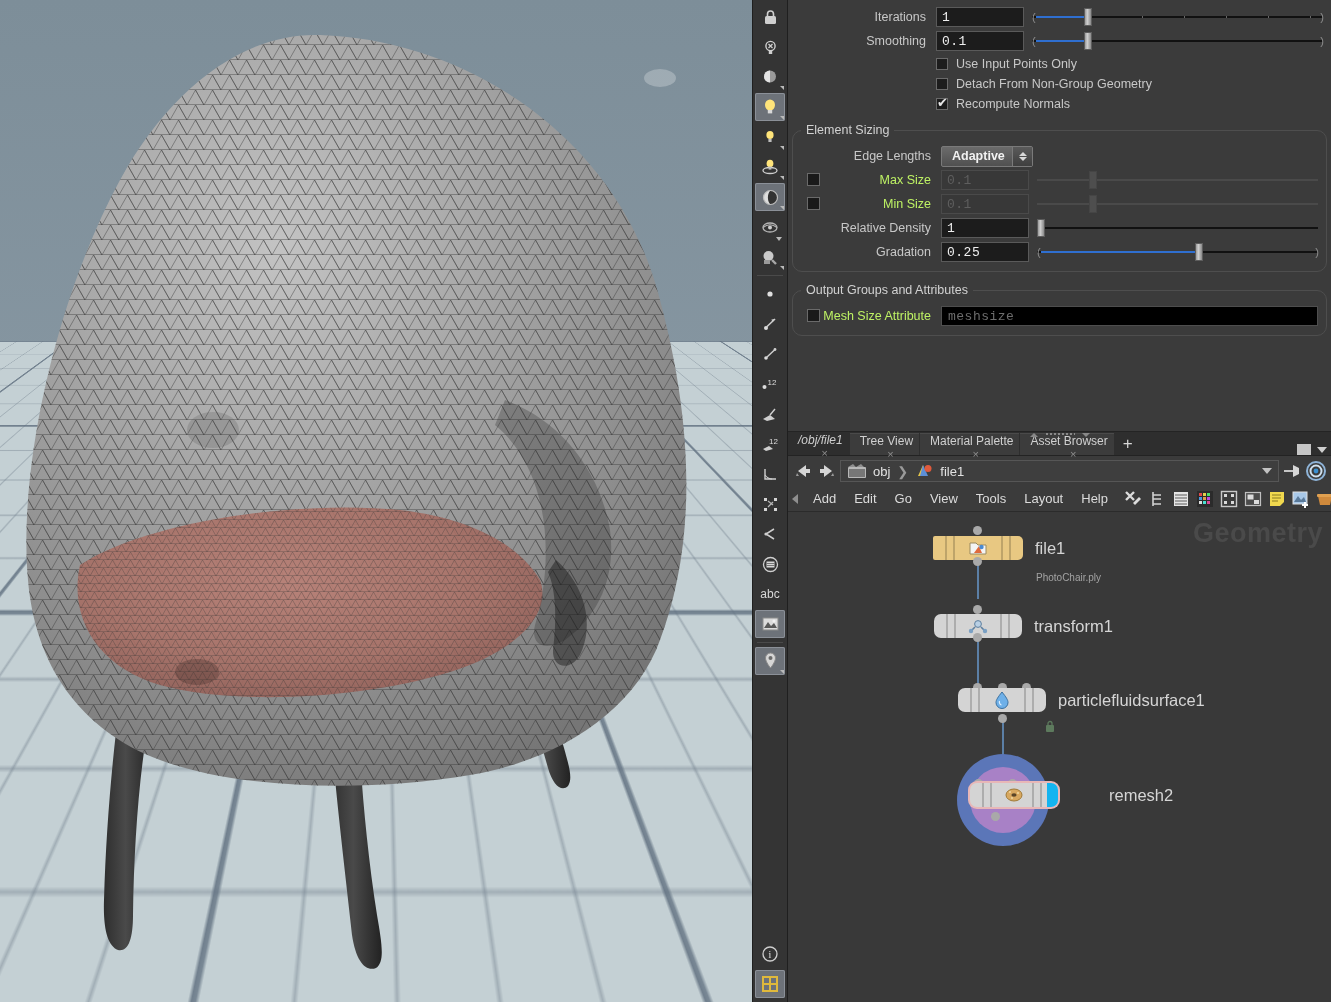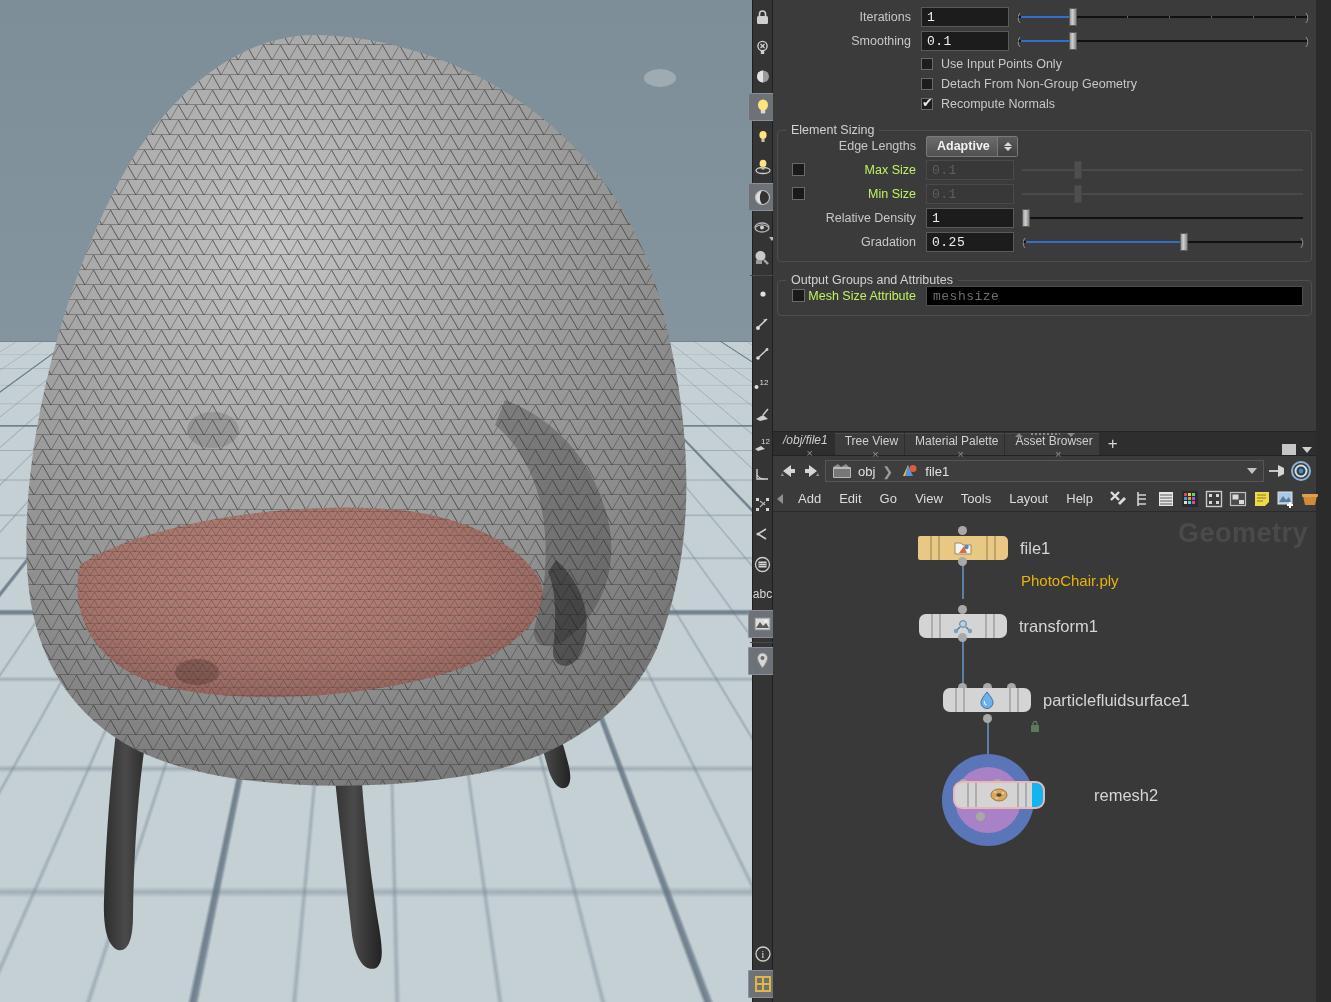--- a/index.html
+++ b/index.html
@@ -49,21 +49,21 @@
   }
   .gl-5 { left:541px; top:800px; transform: rotate(155deg); }
   .gl-5b { left:258px; top:845px; transform: rotate(150deg); }
 
   
   .chair { position:absolute; left:0; top:0; width:752px; height:1002px; }
   .chair svg { position:absolute; left:0; top:0; }
 
   
   .vtoolbar {
-    width: 21px; height: 1002px;
+    width: 36px; height: 1002px;
     background:#343434;
     border-left:1px solid #1f1f1f;
     border-right:1px solid #1f1f1f;
     display:flex; flex-direction:column; align-items:center;
     padding-top:2px;
     position:relative;
   }
   .vt-btn {
     width:30px; height:28px; margin:1px 0;
     display:flex; align-items:center; justify-content:center;
@@ -137,22 +137,22 @@
   .pcheck {
     width:12px;height:12px; background:#1d1d1d; border:1px solid #6a6a6a;
     margin-right:8px; position:relative; flex:none;
   }
   .pcheck.on::after {
     content:"✔"; position:absolute; left:0px; top:-4px; font-size:13px; color:#e8e8e8;
   }
   .pchecklabel { color:#c8c8c8; font-size:12.5px; }
 
   .groupbox {
-    position:relative; margin:10px 4px 0 4px; padding:4px 0 6px 0;
-    border:1px solid #4e4e4e; border-radius:4px;
+    position:relative; margin:10px 4px 0 4px; padding:14px 0 6px 0;
+    border:1px solid #4e4e4e; border-radius:10px;
   }
   .grouptitle {
     position:absolute; left:8px; top:-8px; background:#3b3b3b;
     padding:0 5px; color:#d2d2d2; font-size:12.5px;
   }
 
   .pmenu {
     width:92px; height:21px; display:flex; align-items:center;
     background: linear-gradient(180deg,#6b6b6b,#505050);
     border:1px solid #7a7a7a; border-radius:2px;
@@ -250,21 +250,21 @@
     position:relative; overflow:hidden;
   }
   .nbody.file { width:90px; background:#e8c882; border-radius:2px 5px 5px 2px;}
   .nbody.std { width:88px; background:#d4d4d4; border-radius:7px;}
   .nbody.sel { width:88px; background:#d4d4d4; border-radius:7px; box-shadow:0 0 0 2px #e8b7b7;}
   .nstripe { position:absolute; top:0; bottom:0; width:2px; background:rgba(0,0,0,.18);}
   .nicon { position:absolute; left:50%; transform:translateX(-50%); width:20px;height:20px;
      display:flex;align-items:center;justify-content:center;}
   .nblue { position:absolute; right:0; top:0; bottom:0; width:11px; background:#14b4f0;}
   .nlabel { margin-left:12px; color:#d5d5d5; font-size:16.5px; white-space:nowrap;}
-  .nsub { position:absolute; color:#eab308; font-size:15px; white-space:nowrap;text-align:right;}
+  .nsub { position:absolute; color:#a3a3a3; font-size:10px; white-space:nowrap;text-align:right;}
   .port { position:absolute; width:9px;height:9px;border-radius:50%; background:#a9a9a9; }
   .wire { position:absolute; width:2px; background:#5b7fa6; }
   .halo {
     position:absolute; border-radius:50%;
   }
   .lock-ic { position:absolute; width:11px; height:12px; }
 </style>
 </head>
 <body>
 

